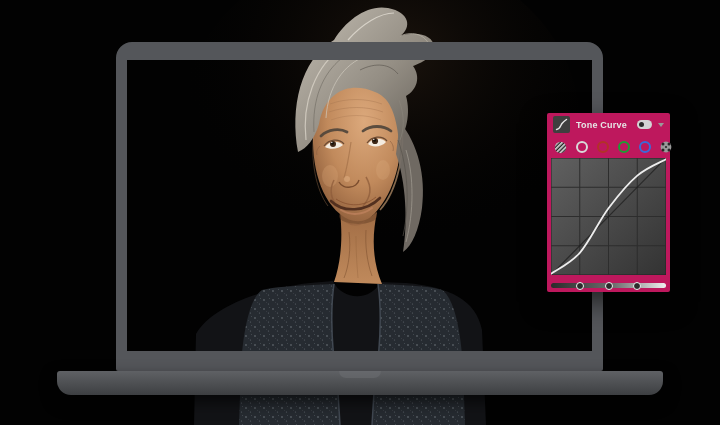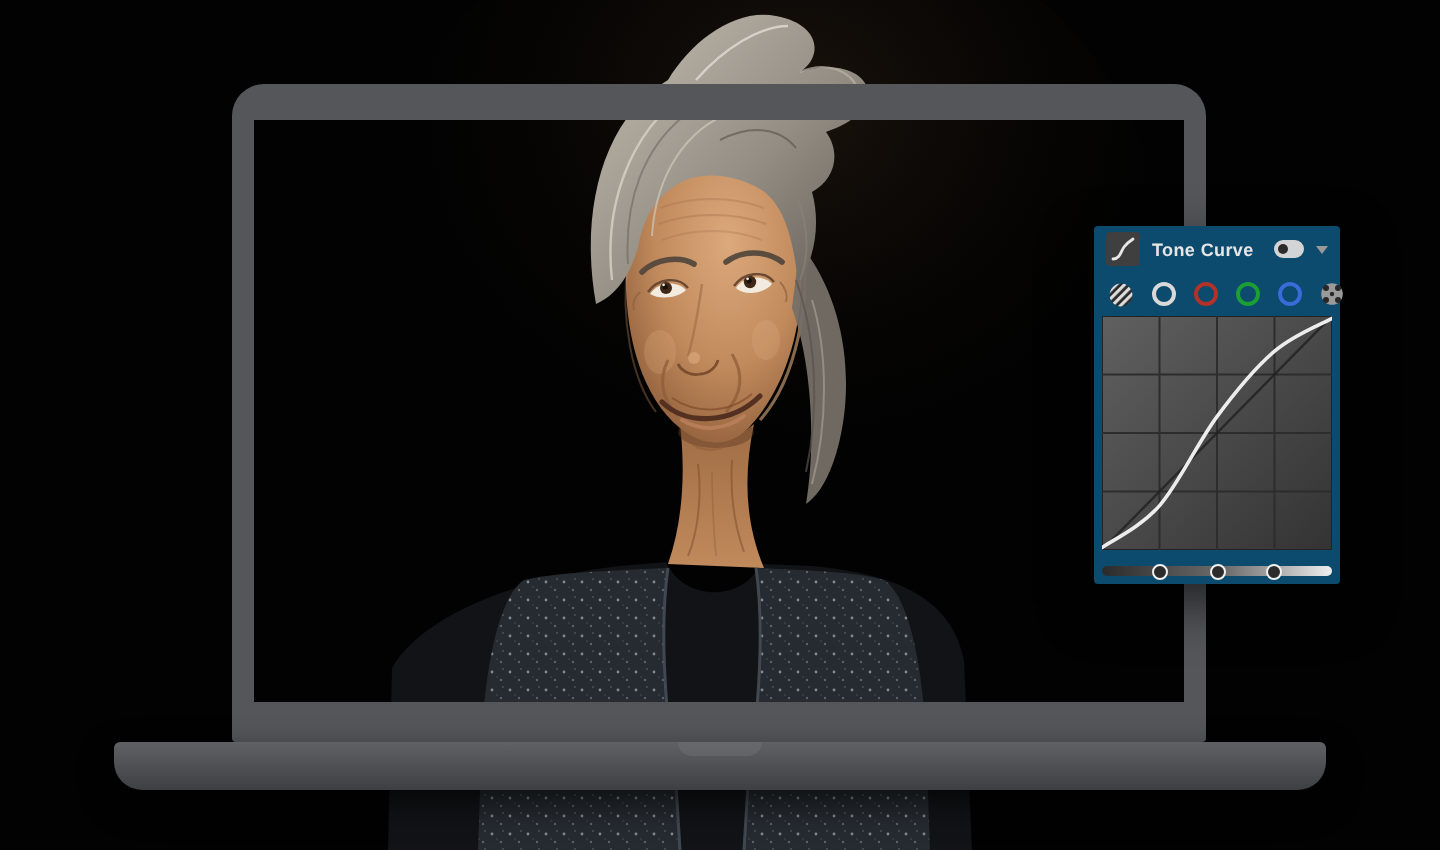--- a/index.html
+++ b/index.html
@@ -15,21 +15,21 @@
     border-width:18px 11px 20px 11px;border-radius:16px 16px 2px 2px;z-index:2;}
   .laptop-base{position:absolute;left:57px;top:371px;width:606px;height:24px;
     background:linear-gradient(#5f6165 0%,#505255 45%,#3d3f42 100%);
     border-radius:3px 3px 14px 14px;z-index:3;
     box-shadow:0 7px 16px rgba(0,0,0,.65);}
   .base-notch{position:absolute;left:50%;top:0;transform:translateX(-50%);
     width:42px;height:7px;background:#6d6f73;opacity:.5;border-radius:0 0 8px 8px;}
 
   
   .panel{position:absolute;left:547px;top:113px;width:123px;height:179px;
-    background:#0c4a6e;border-radius:2px;z-index:5;
+    background:#be185d;border-radius:2px;z-index:5;
     box-shadow:0 10px 26px rgba(0,0,0,.6);}
   .panel-header{display:flex;align-items:center;height:23px;padding:0 6px;gap:6px;}
   .curve-btn{width:17px;height:17px;background:#3f3f3f;border-radius:2px;
     display:flex;align-items:center;justify-content:center;flex:0 0 auto;cursor:pointer;}
   .panel-title{font-size:9px;font-weight:bold;color:#e6e6e6;letter-spacing:.2px;flex:1;
     white-space:nowrap;}
   .toggle{width:15px;height:9px;border-radius:5px;background:#d3d4d5;position:relative;
     flex:0 0 auto;cursor:pointer;}
   .toggle-knob{position:absolute;left:2px;top:2px;width:5px;height:5px;border-radius:50%;
     background:#2c2c2c;}

